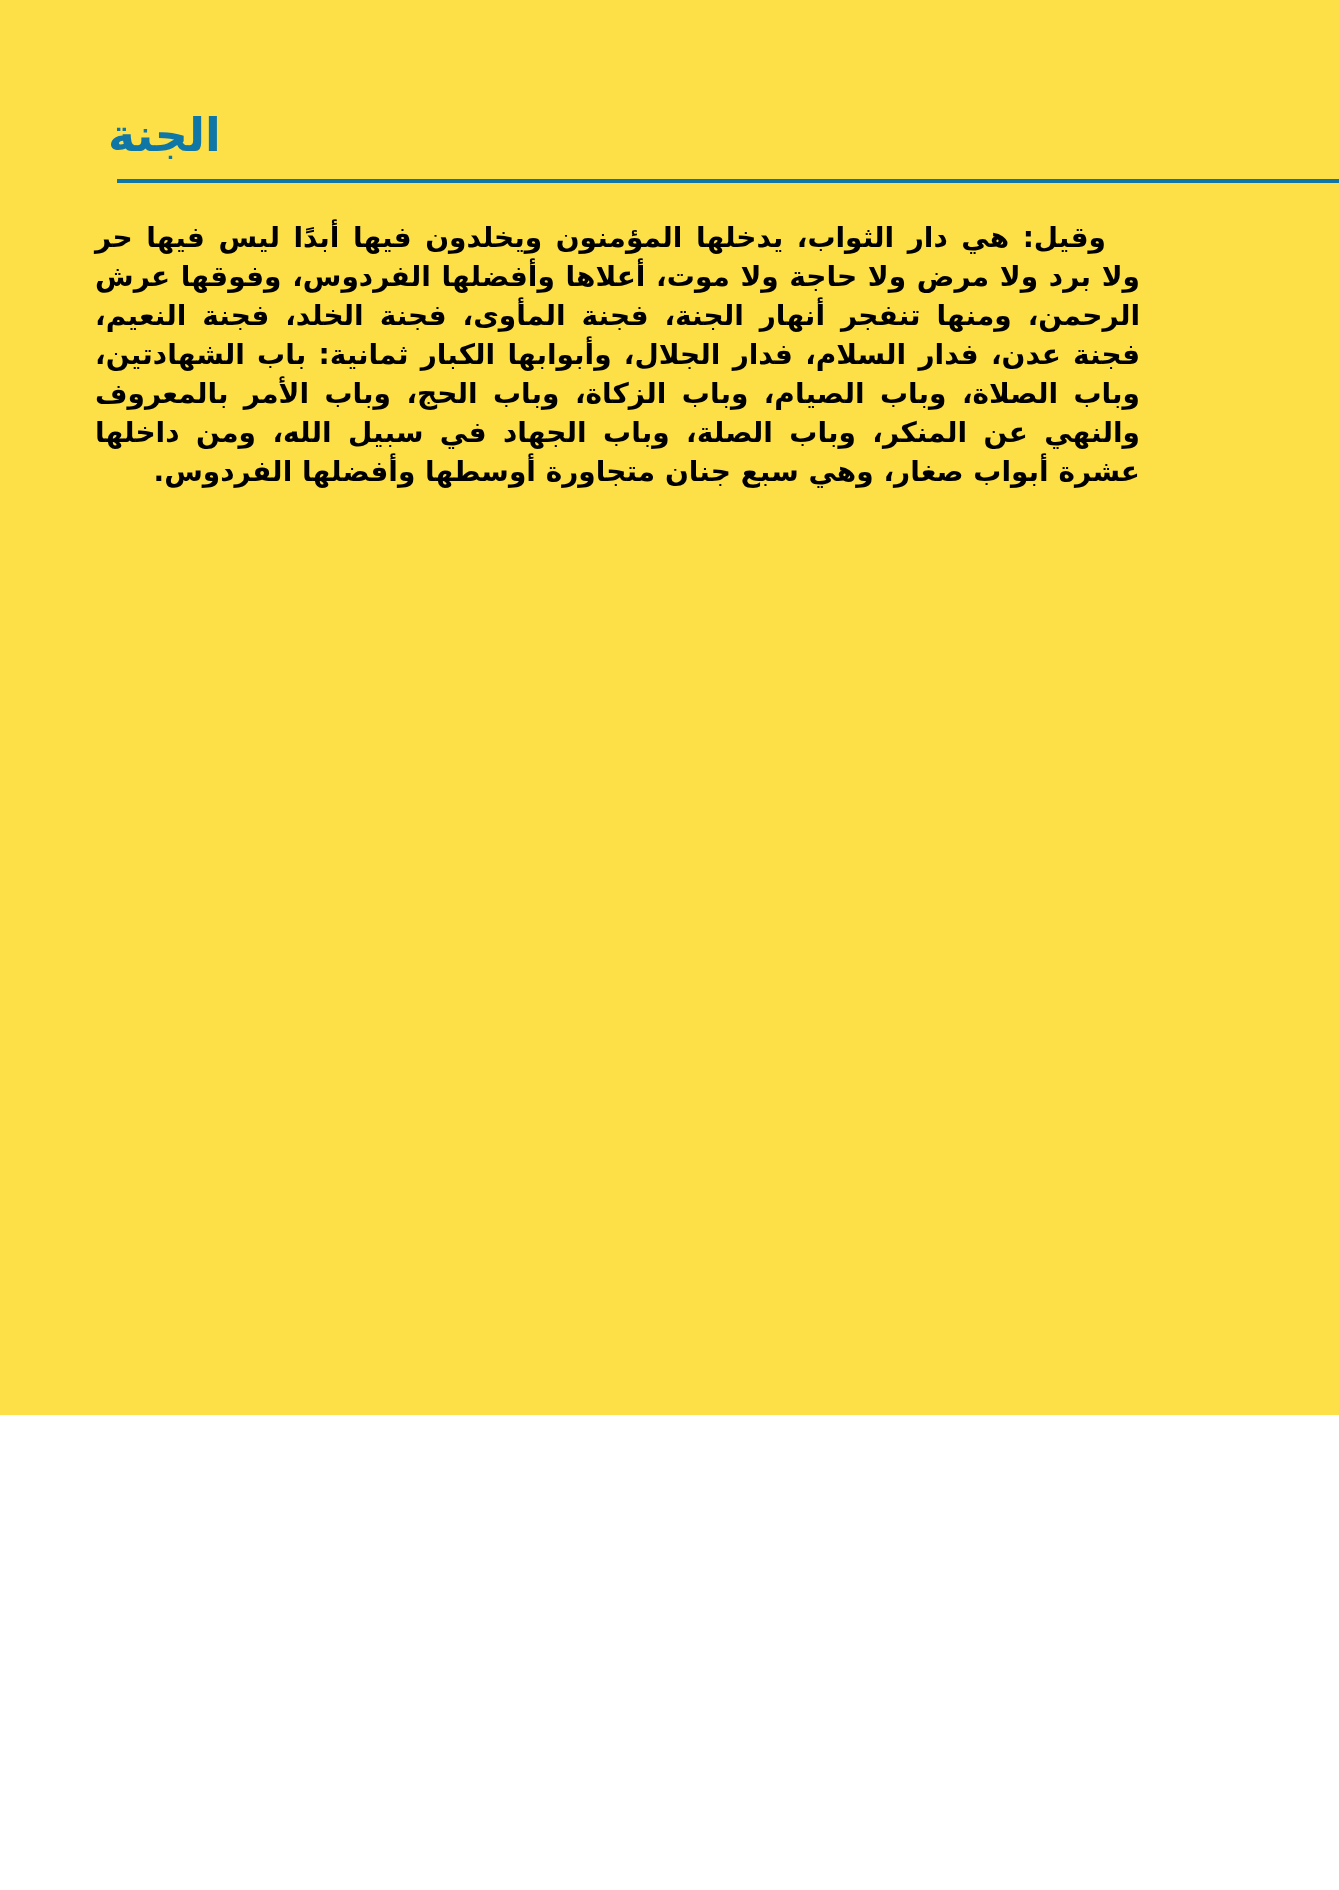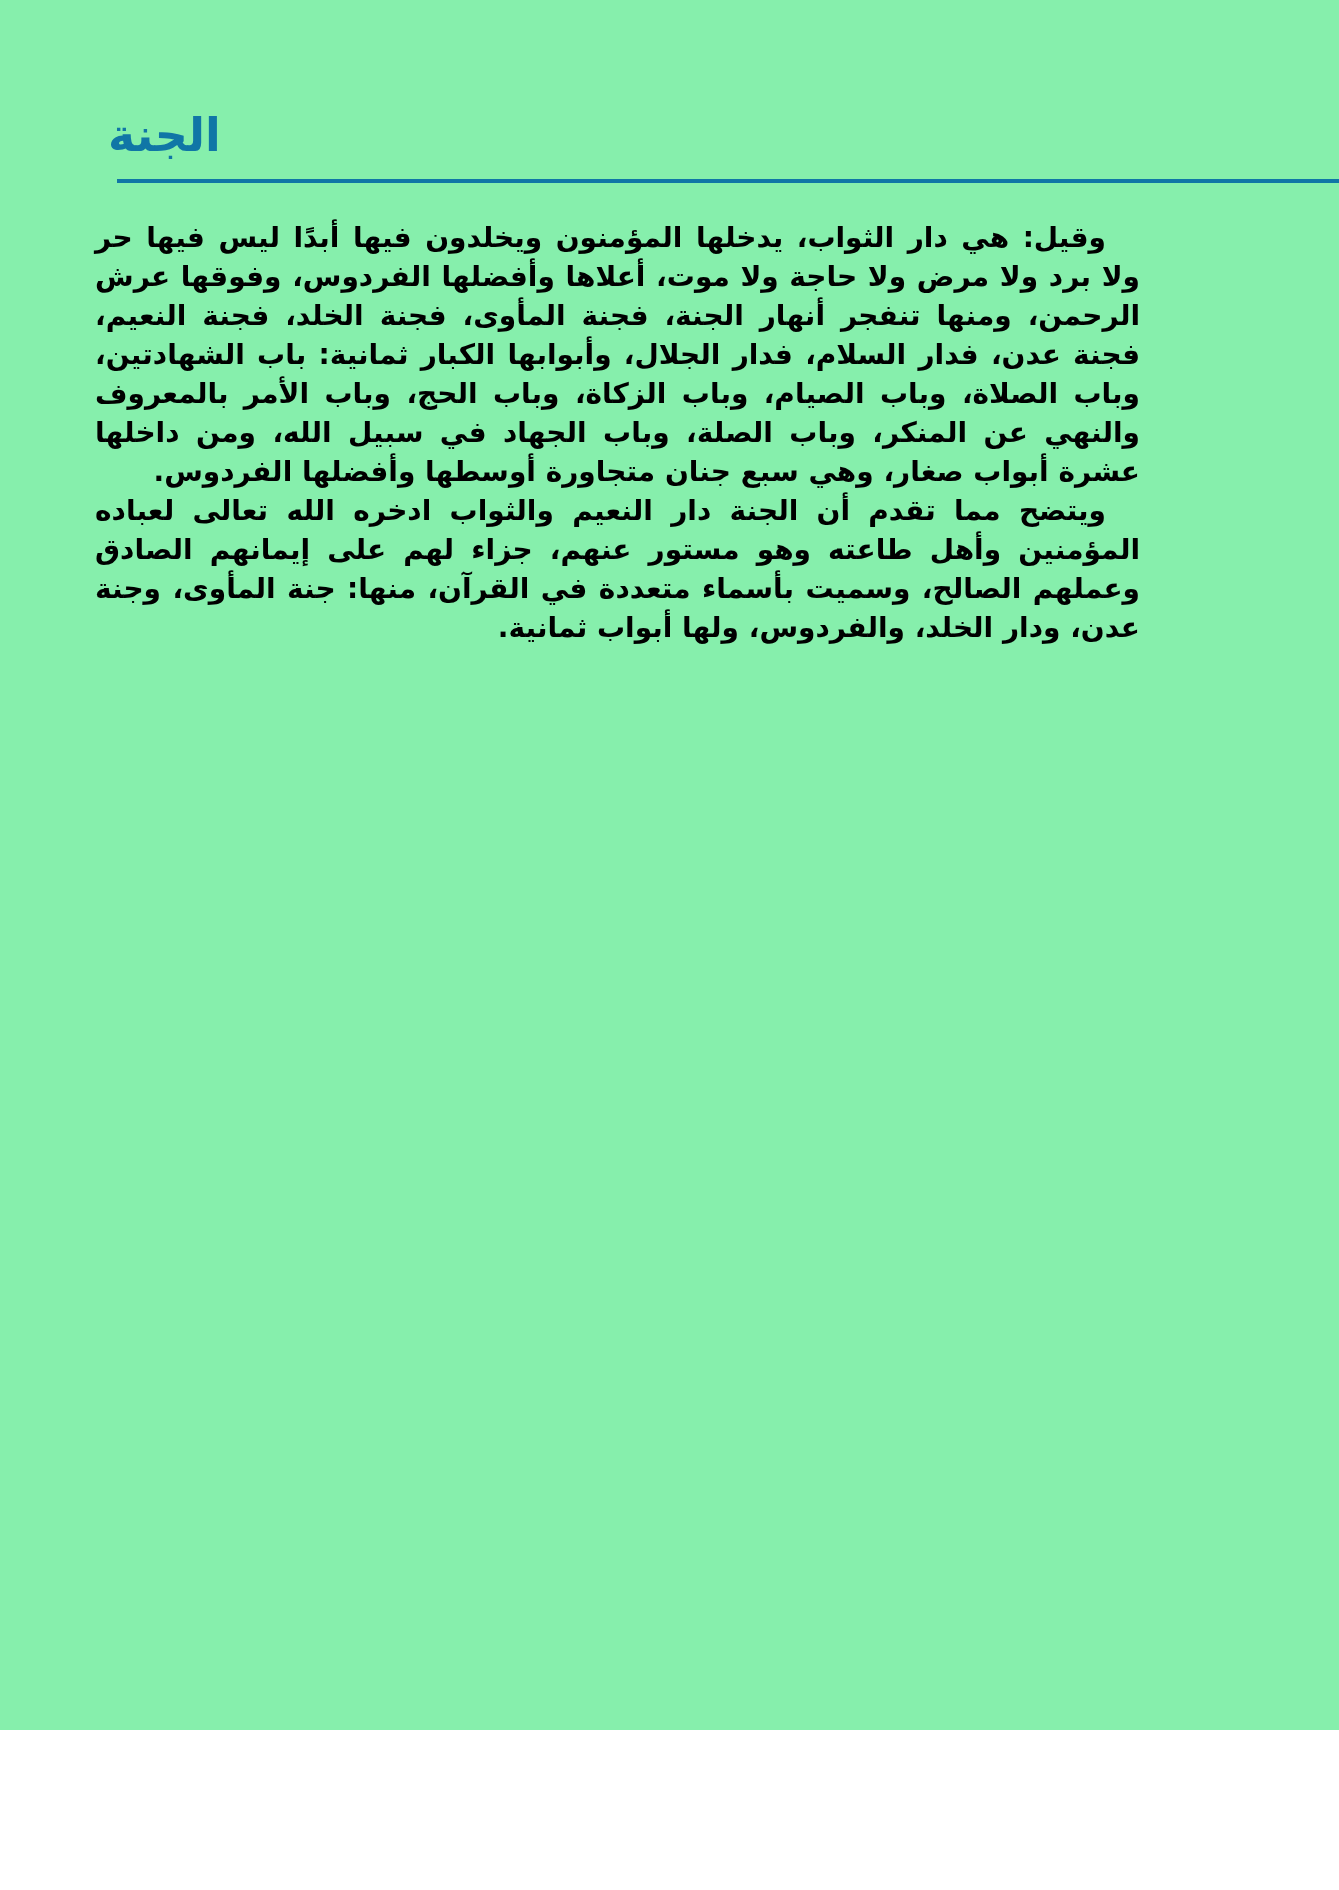--- a/index.html
+++ b/index.html
@@ -3,22 +3,22 @@
 <meta charset="utf-8">
 <style>
   html, body {
     margin: 0;
     padding: 0;
     background: #ffffff;
   }
   .page {
     position: relative;
     width: 1339px;
-    height: 1730px;
-    background: #86efac;
+    height: 1415px;
+    background: #fde047;
     overflow: hidden;
     font-family: "DejaVu Sans", sans-serif;
   }
 
   
   .chapter-title {
     position: absolute;
     left: 108px;
     top: 112px;
     font-size: 46px;
@@ -93,20 +93,19 @@
 </head>
 <body>
 
 <div class="page">
 
   <div class="chapter-title">الجنة</div>
   <div class="header-rule"></div>
 
   <div class="body-text">
     <p>وقيل: هي دار الثواب، يدخلها المؤمنون ويخلدون فيها أبدًا ليس فيها حر ولا برد ولا مرض ولا حاجة ولا موت، أعلاها وأفضلها الفردوس، وفوقها عرش الرحمن، ومنها تنفجر أنهار الجنة، فجنة المأوى، فجنة الخلد، فجنة النعيم، فجنة عدن، فدار السلام، فدار الجلال، وأبوابها الكبار ثمانية: باب الشهادتين، وباب الصلاة، وباب الصيام، وباب الزكاة، وباب الحج، وباب الأمر بالمعروف والنهي عن المنكر، وباب الصلة، وباب الجهاد في سبيل الله، ومن داخلها عشرة أبواب صغار، وهي سبع جنان متجاورة أوسطها وأفضلها الفردوس.</p>
-    <p>ويتضح مما تقدم أن الجنة دار النعيم والثواب ادخره الله تعالى لعباده المؤمنين وأهل طاعته وهو مستور عنهم، جزاء لهم على إيمانهم الصادق وعملهم الصالح، وسميت بأسماء متعددة في القرآن، منها: جنة المأوى، وجنة عدن، ودار الخلد، والفردوس، ولها أبواب ثمانية.</p>
   </div>
 
   <div class="page-number-badge">
     <span class="page-number">219</span>
   </div>
 
 </div>
 
 </body></html>

